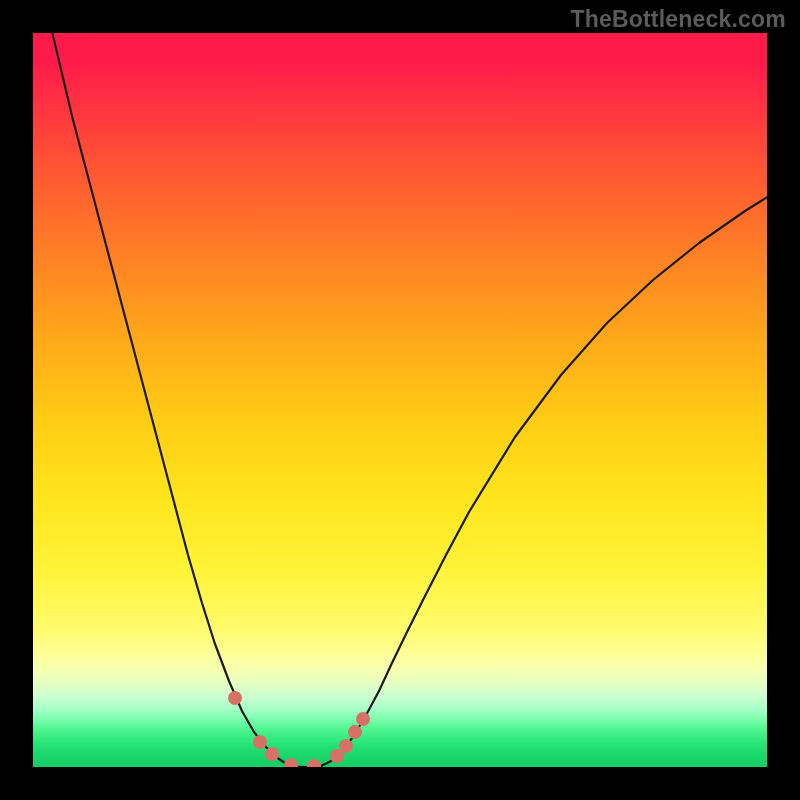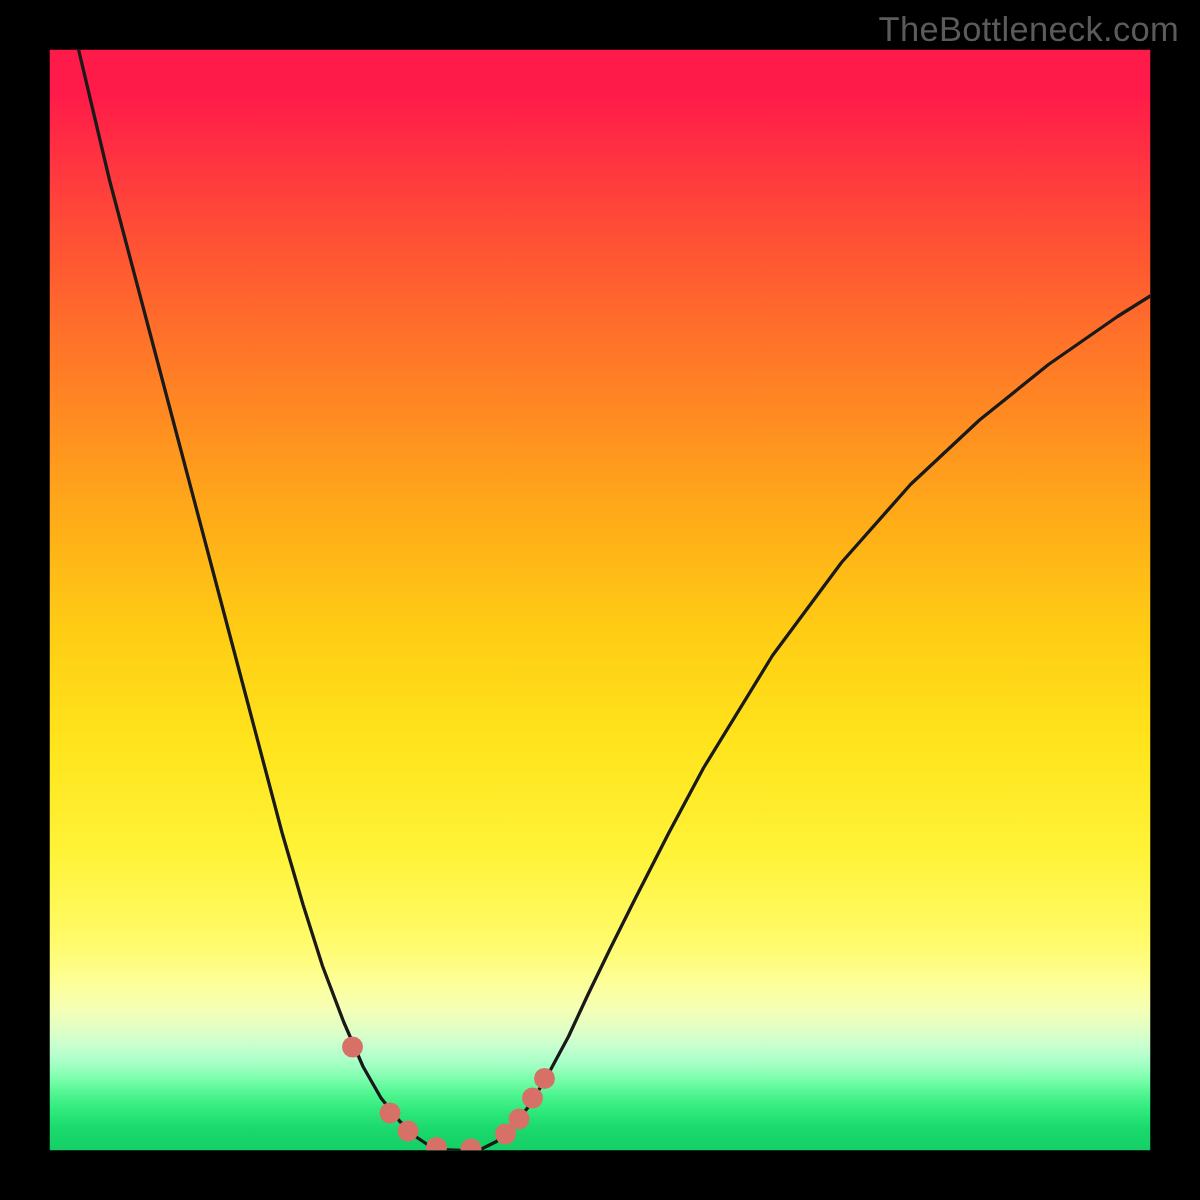--- a/index.html
+++ b/index.html
@@ -58,21 +58,21 @@
       #13cf65 100%
     );
   }
   .watermark {
     position: absolute;
     top: 6px;
     right: 14px;
     color: #5b5b5b;
     font-size: 23px;
     letter-spacing: 0.2px;
-    font-weight: 400;
+    font-weight: 700;
   }
   svg.curves {
     position: absolute;
     left: 0;
     top: 0;
     width: 734px;
     height: 734px;
   }
 </style>
 </head>

